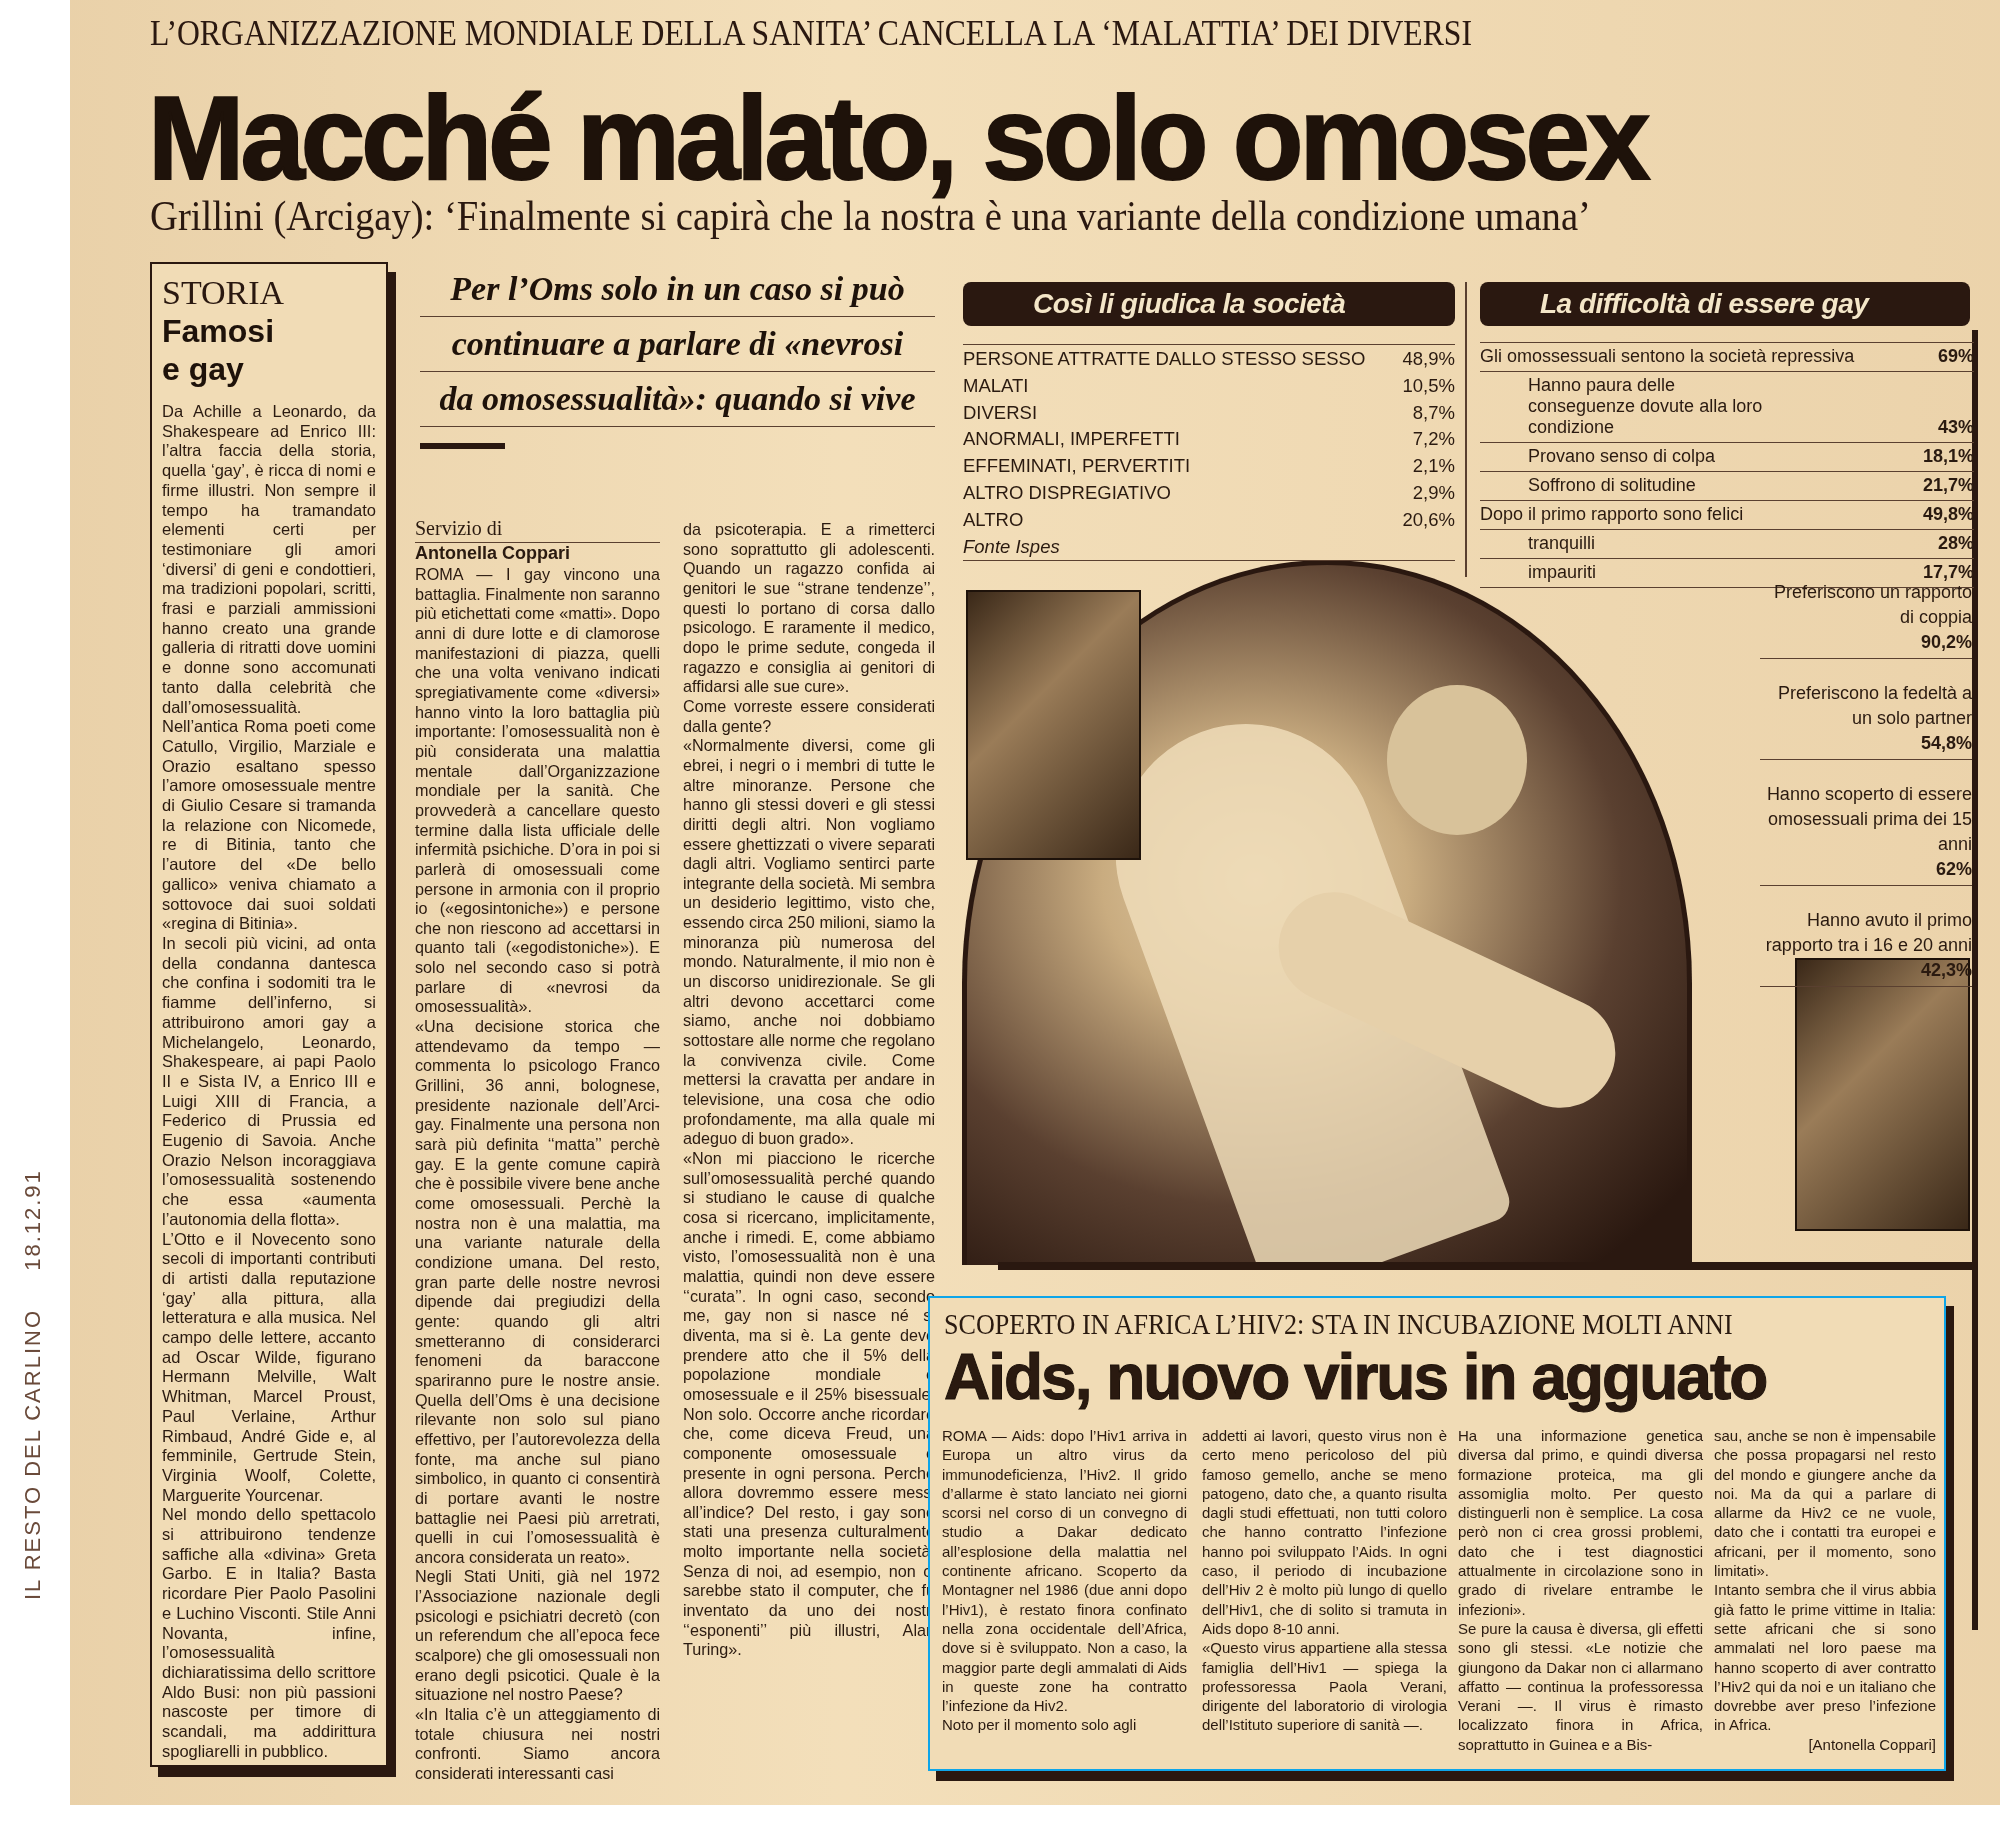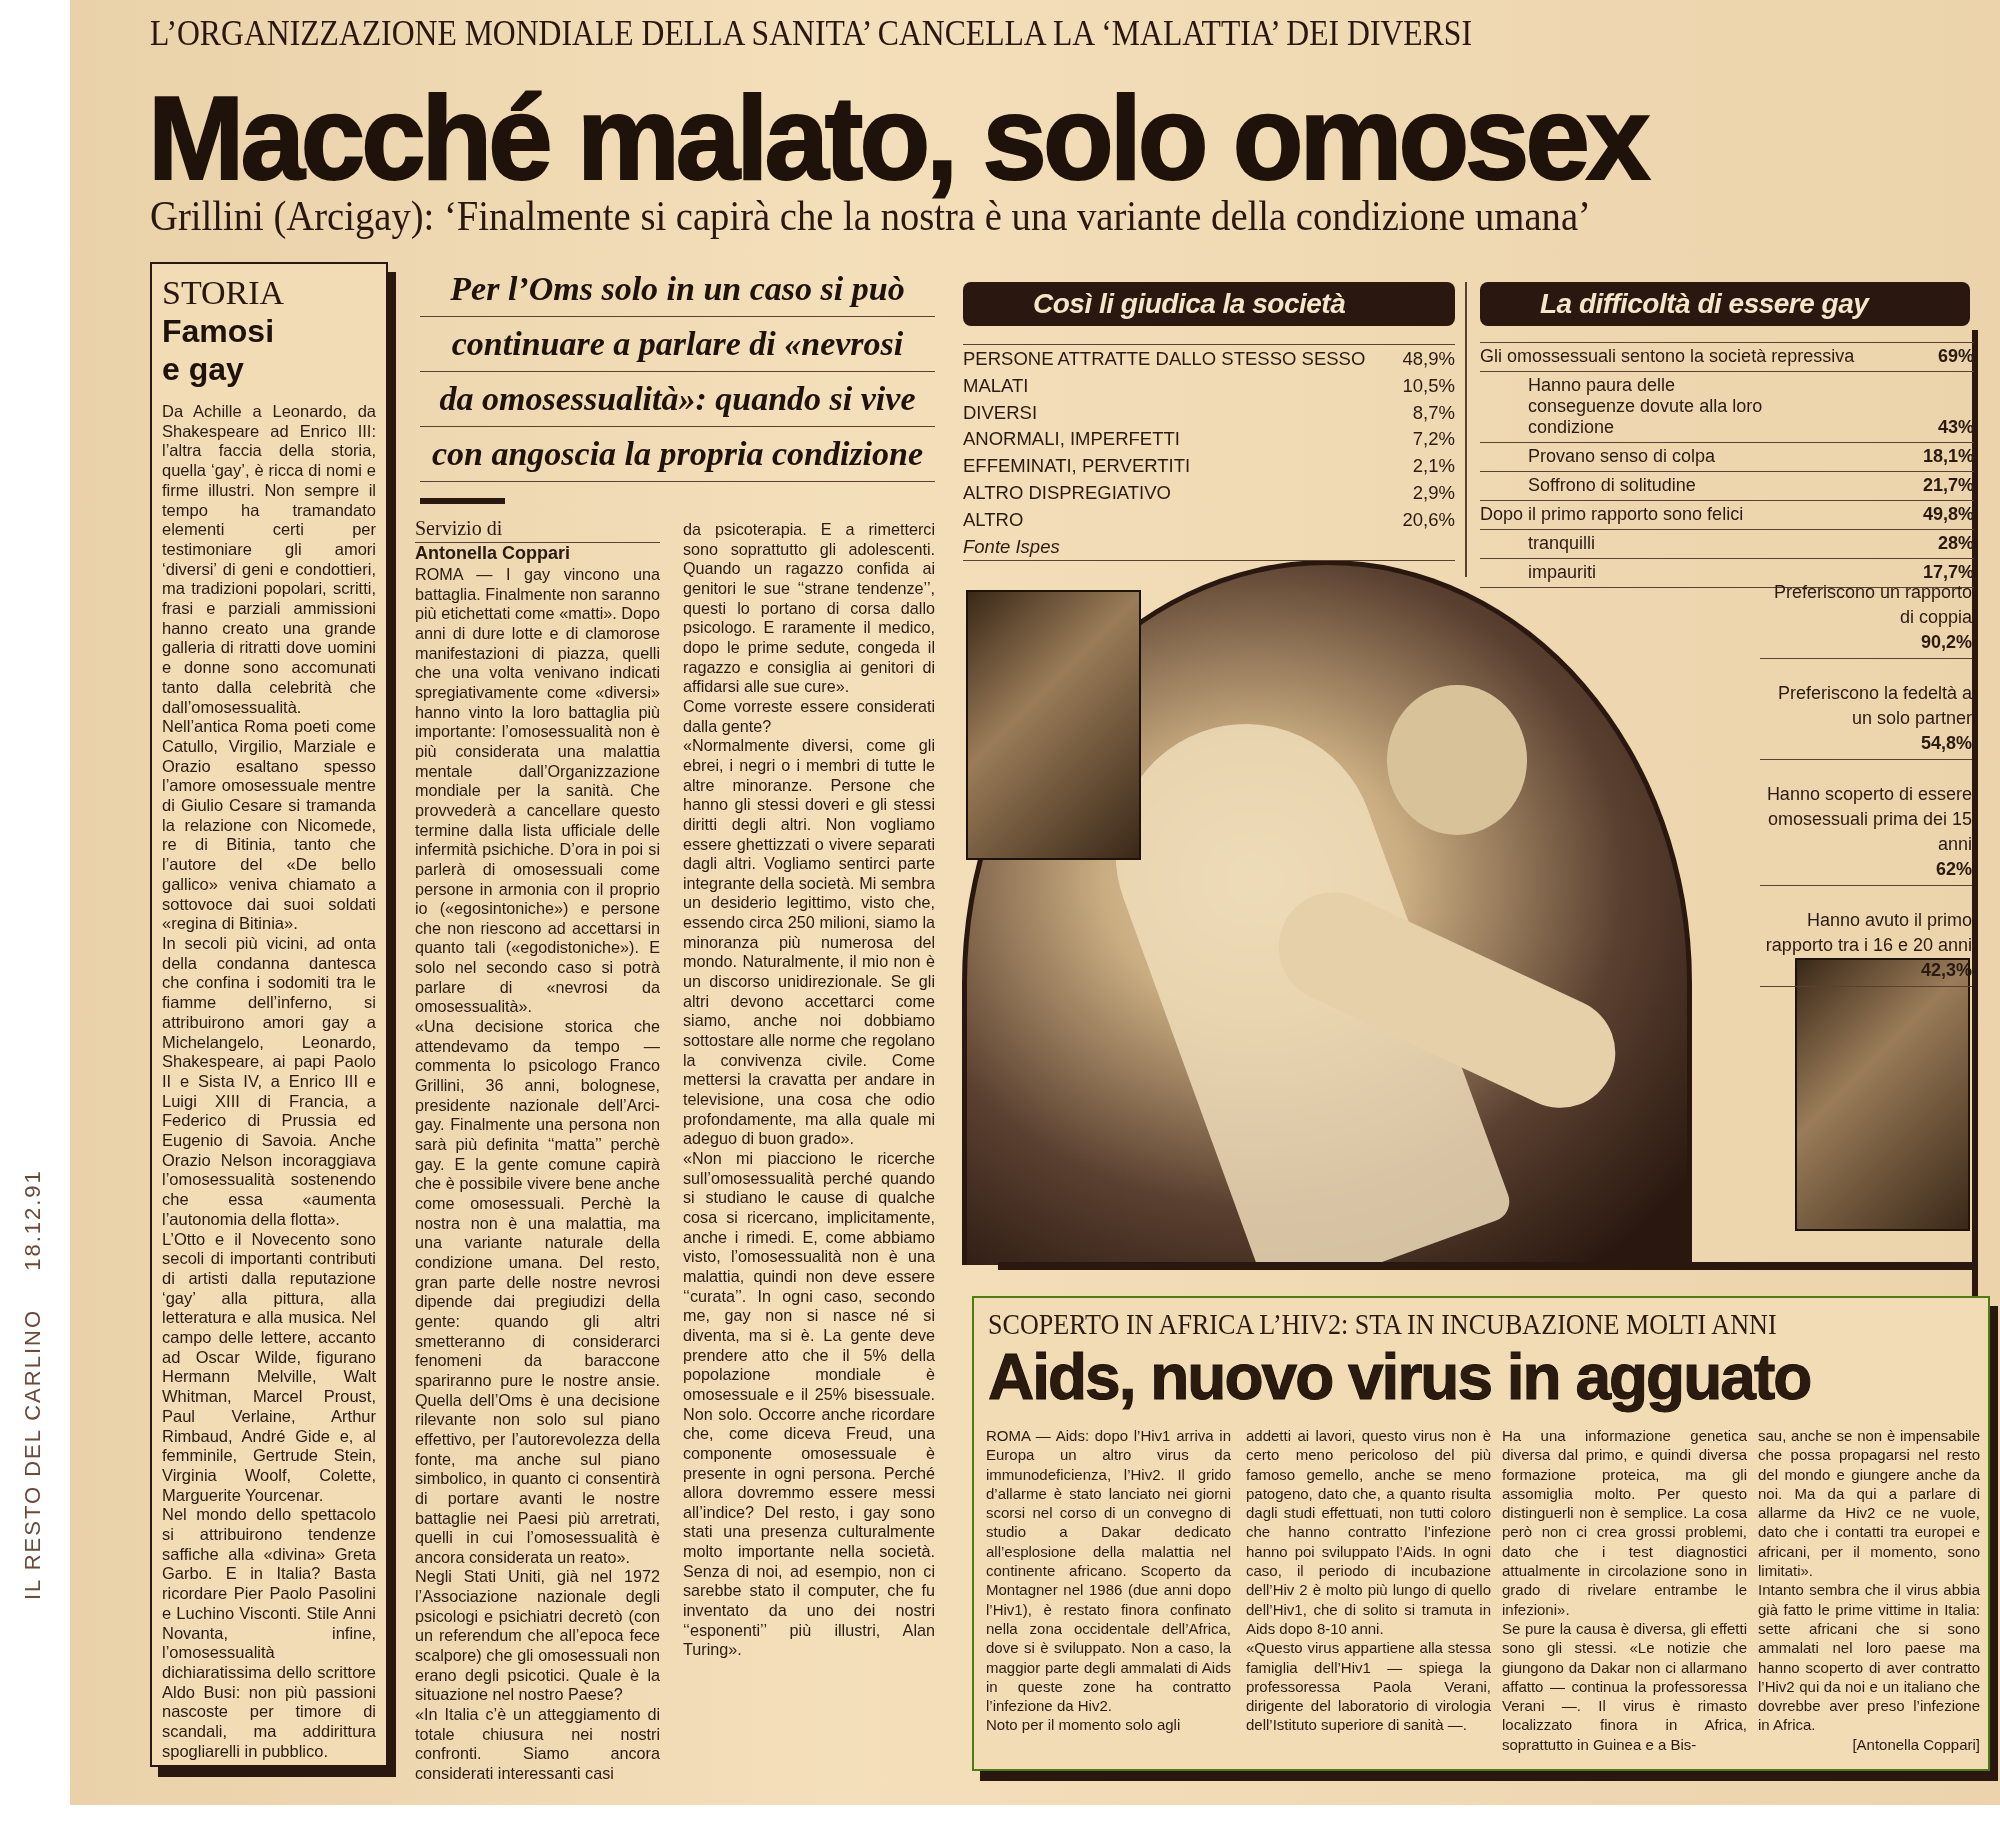--- a/index.html
+++ b/index.html
@@ -107,22 +107,22 @@
   .photo .figure-back { position: absolute; left: 200px; top: 150px; width: 260px; height: 560px; border-radius: 130px 130px 20px 20px; background: #efdcb8; opacity: 0.85; transform: rotate(-20deg); }
   .photo .figure-head { position: absolute; left: 420px; top: 120px; width: 140px; height: 150px; border-radius: 50%; background: #d8c29a; }
   .photo .figure-arm { position: absolute; left: 300px; top: 380px; width: 360px; height: 110px; border-radius: 55px; background: #e6d0aa; transform: rotate(25deg); }
   .inset { position: absolute; background: linear-gradient(135deg, #3a2818, #9a7c58 40%, #3a2818); border: 2px solid #1e120a; }
   .inset1 { left: 966px; top: 590px; width: 175px; height: 270px; }
   .inset2 { left: 1795px; top: 958px; width: 175px; height: 273px; }
   .photo-base { position: absolute; left: 998px; top: 1262px; width: 980px; height: 8px; background: #2a1810; }
 
   
   .aids {
-    position: absolute; left: 972px; top: 1296px; width: 1018px; height: 475px;
-    border: 2px solid #4d7c0f; box-shadow: 8px 10px 0 #2a1810; background: #f1dcb6;
+    position: absolute; left: 928px; top: 1296px; width: 1018px; height: 475px;
+    border: 2px solid #0ea5e9; box-shadow: 8px 10px 0 #2a1810; background: #f1dcb6;
   }
   .aids .kicker2 {
     position: absolute; left: 14px; top: 10px; white-space: nowrap;
     font-family: "Liberation Serif", serif; font-size: 29px; transform: scaleX(0.9); transform-origin: 0 0;
   }
   .aids .hl {
     position: absolute; left: 14px; top: 42px; white-space: nowrap;
     font-family: "Liberation Sans", sans-serif; font-weight: 900; font-size: 64px; letter-spacing: -2px;
     -webkit-text-stroke: 1px #1e120a;
   }
@@ -159,21 +159,20 @@
     <p>In secoli più vicini, ad onta della condanna dantesca che confina i sodomiti tra le fiamme dell’inferno, si attribuirono amori gay a Michelangelo, Leonardo, Shakespeare, ai papi Paolo II e Sista IV, a Enrico III e Luigi XIII di Francia, a Federico di Prussia ed Eugenio di Savoia. Anche Orazio Nelson incoraggiava l’omosessualità sostenendo che essa «aumenta l’autonomia della flotta».</p>
     <p>L’Otto e il Novecento sono secoli di importanti contributi di artisti dalla reputazione ‘gay’ alla pittura, alla letteratura e alla musica. Nel campo delle lettere, accanto ad Oscar Wilde, figurano Hermann Melville, Walt Whitman, Marcel Proust, Paul Verlaine, Arthur Rimbaud, André Gide e, al femminile, Gertrude Stein, Virginia Woolf, Colette, Marguerite Yourcenar.</p>
     <p>Nel mondo dello spettacolo si attribuirono tendenze saffiche alla «divina» Greta Garbo. E in Italia? Basta ricordare Pier Paolo Pasolini e Luchino Visconti. Stile Anni Novanta, infine, l’omosessualità dichiaratissima dello scrittore Aldo Busi: non più passioni nascoste per timore di scandali, ma addirittura spogliarelli in pubblico.</p>
   </div>
 </div>
 
 <div class="deck">
   <div class="line">Per l’Oms solo in un caso si può</div>
   <div class="line">continuare a parlare di «nevrosi</div>
   <div class="line">da omosessualità»: quando si vive</div>
-  <div class="line">con angoscia la propria condizione</div>
   <div class="bar"></div>
 </div>
 
 <div class="byline">
   <div class="pre">Servizio di</div>
   <div class="name">Antonella Coppari</div>
 </div>
 
 <div class="col col1">
   <p>ROMA — I gay vincono una battaglia. Finalmente non saranno più etichettati come «matti». Dopo anni di dure lotte e di clamorose manifestazioni di piazza, quelli che una volta venivano indicati spregiativamente come «diversi» hanno vinto la loro battaglia più importante: l’omosessualità non è più considerata una malattia mentale dall’Organizzazione mondiale per la sanità. Che provvederà a cancellare questo termine dalla lista ufficiale delle infermità psichiche. D’ora in poi si parlerà di omosessuali come persone in armonia con il proprio io («egosintoniche») e persone che non riescono ad accettarsi in quanto tali («egodistoniche»). E solo nel secondo caso si potrà parlare di «nevrosi da omosessualità».</p>

